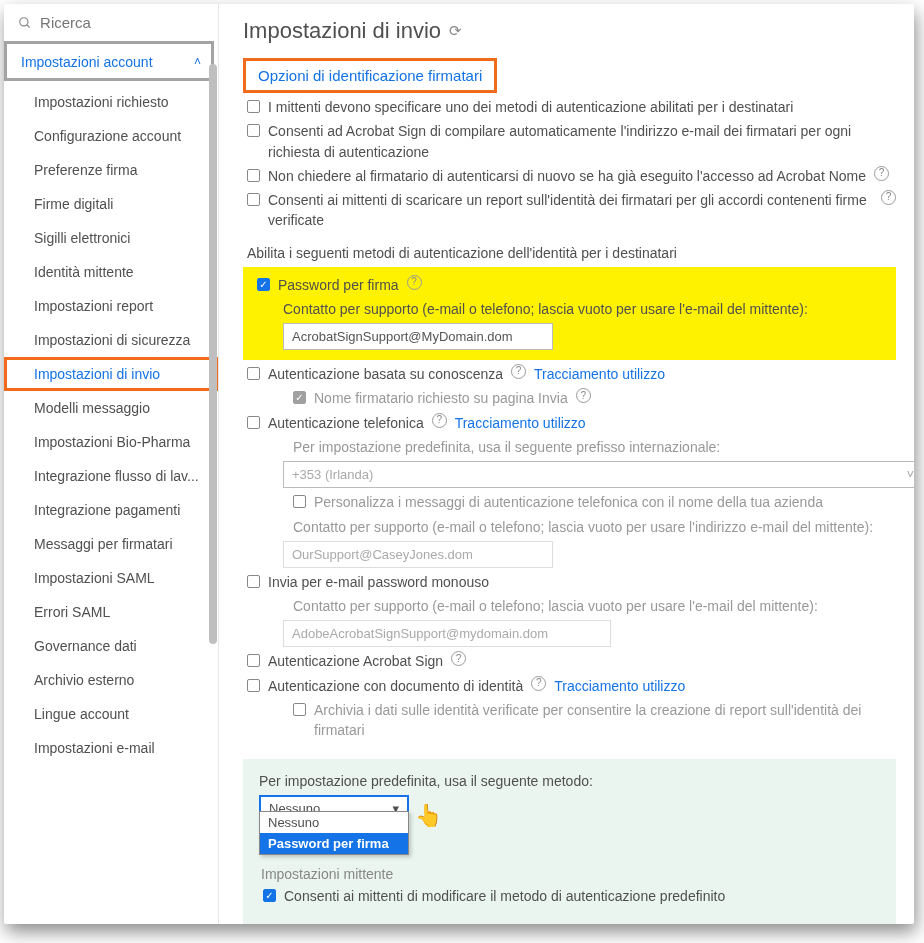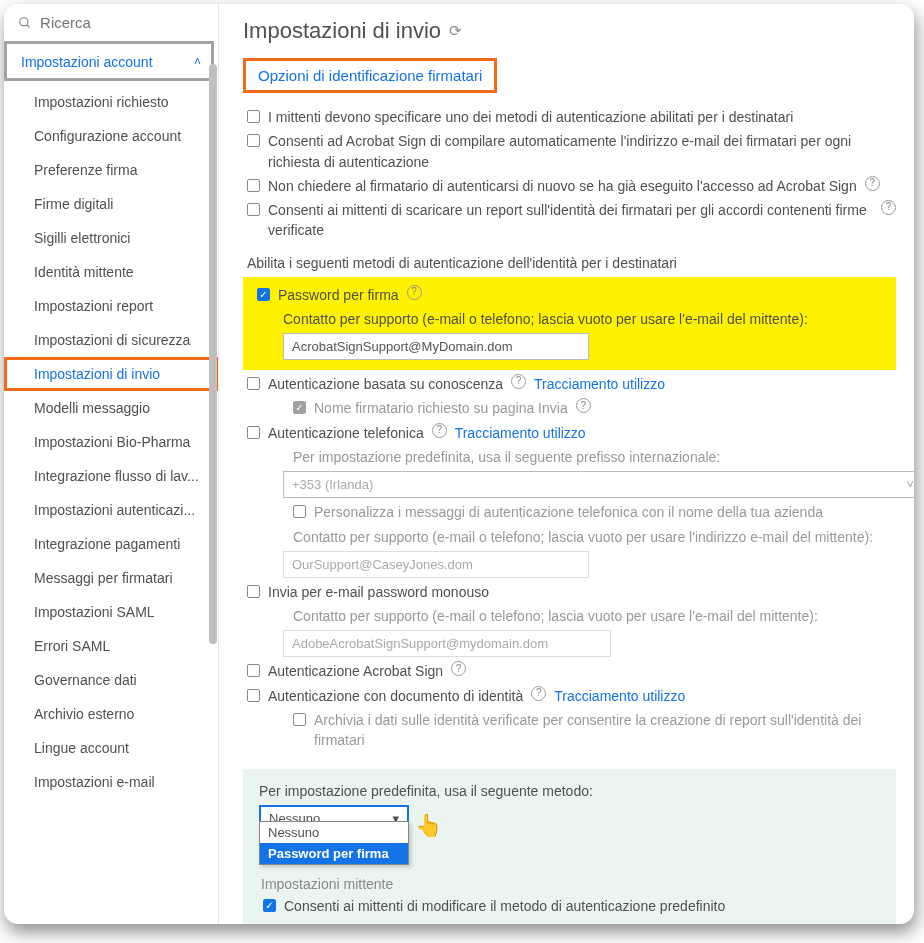--- a/index.html
+++ b/index.html
@@ -11,21 +11,21 @@
     width: 924px;
     height: 943px;
     overflow: hidden;
     position: relative;
   }
   .frame {
     width: 910px;
     height: 920px;
     margin: 4px;
     box-shadow: 2px 8px 18px rgba(0,0,0,0.45);
-    border-radius: 14px;
+    border-radius: 2px;
     display: flex;
     flex-direction: column;
     background: #fff;
     position: relative;
   }
   .layout { display: flex; height: 100%; }
   .sidebar {
     width: 215px;
     border-right: 1px solid #e6e6e6;
     display: flex;
@@ -89,21 +89,21 @@
     margin-bottom: 14px;
     font-weight: 400;
   }
   .refresh { color: #888; font-size: 15px; cursor: pointer; }
   .section-badge {
     display: inline-block;
     border: 3px solid #f26b1b;
     padding: 6px 12px;
     color: #1473e6;
     font-size: 15px;
-    margin-bottom: 10px;
+    margin-bottom: 0;
     font-weight:500;
   }
   .row {
     display: flex; align-items: flex-start; gap: 8px;
     margin: 4px 0;
     padding-left: 4px;
     line-height: 1.45;
   }
   .row.sub { padding-left: 50px; }
   .row.sub2 { padding-left: 50px; color:#888; }
@@ -124,21 +124,21 @@
   .hl {
     background: #fff200;
     padding: 4px 0 10px 0;
     margin: 2px 0 4px 0;
   }
   .hl .row { padding-left: 14px; }
   .hl .sublabel { padding-left: 40px; color:#505050; margin:6px 0; }
   .textfield, .selectfield {
     border: 1px solid #bbb; background:#fff;
     padding: 5px 8px; font-size: 13px; color:#555;
-    width: 306px; margin-left: 40px;
+    width: 270px; margin-left: 40px;
   }
   .textfield.dis { color:#aaa; border-color:#ddd; }
   .selectfield {
     width: 640px; display:flex; justify-content:space-between; align-items:center; color:#aaa;
   }
   .light { color:#999; }
   .defaultbox {
     background:#eaf5f0;
     padding: 14px 16px 16px 16px;
     margin-top: 18px;
@@ -185,21 +185,20 @@
           <div class="nav-item">Preferenze firma</div>
           <div class="nav-item">Firme digitali</div>
           <div class="nav-item">Sigilli elettronici</div>
           <div class="nav-item">Identità mittente</div>
           <div class="nav-item">Impostazioni report</div>
           <div class="nav-item">Impostazioni di sicurezza</div>
           <div class="nav-item active">Impostazioni di invio</div>
           <div class="nav-item">Modelli messaggio</div>
           <div class="nav-item">Impostazioni Bio-Pharma</div>
           <div class="nav-item">Integrazione flusso di lav...</div>
-          <div class="nav-item">Impostazioni autenticazi...</div>
           <div class="nav-item">Integrazione pagamenti</div>
           <div class="nav-item">Messaggi per firmatari</div>
           <div class="nav-item">Impostazioni SAML</div>
           <div class="nav-item">Errori SAML</div>
           <div class="nav-item">Governance dati</div>
           <div class="nav-item">Archivio esterno</div>
           <div class="nav-item">Lingue account</div>
           <div class="nav-item">Impostazioni e-mail</div>
         </div>
     </div>
@@ -215,21 +214,21 @@
       <div class="row">
           <span class="cb"></span>
           <span>I mittenti devono specificare uno dei metodi di autenticazione abilitati per i destinatari</span>
         </div>
       <div class="row">
           <span class="cb"></span>
           <span>Consenti ad Acrobat Sign di compilare automaticamente l'indirizzo e-mail dei firmatari per ogni richiesta di autenticazione</span>
         </div>
       <div class="row">
           <span class="cb"></span>
-          <span>Non chiedere al firmatario di autenticarsi di nuovo se ha già eseguito l'accesso ad Acrobat Sign</span>
+          <span>Non chiedere al firmatario di autenticarsi di nuovo se ha già eseguito l'accesso ad Acrobat Nome</span>
           <span class="info">?</span>
         </div>
       <div class="row">
           <span class="cb"></span>
           <span>Consenti ai mittenti di scaricare un report sull'identità dei firmatari per gli accordi contenenti firme verificate</span>
           <span class="info">?</span>
         </div>
 
       <div class="subhead">Abilita i seguenti metodi di autenticazione dell'identità per i destinatari</div>
 

